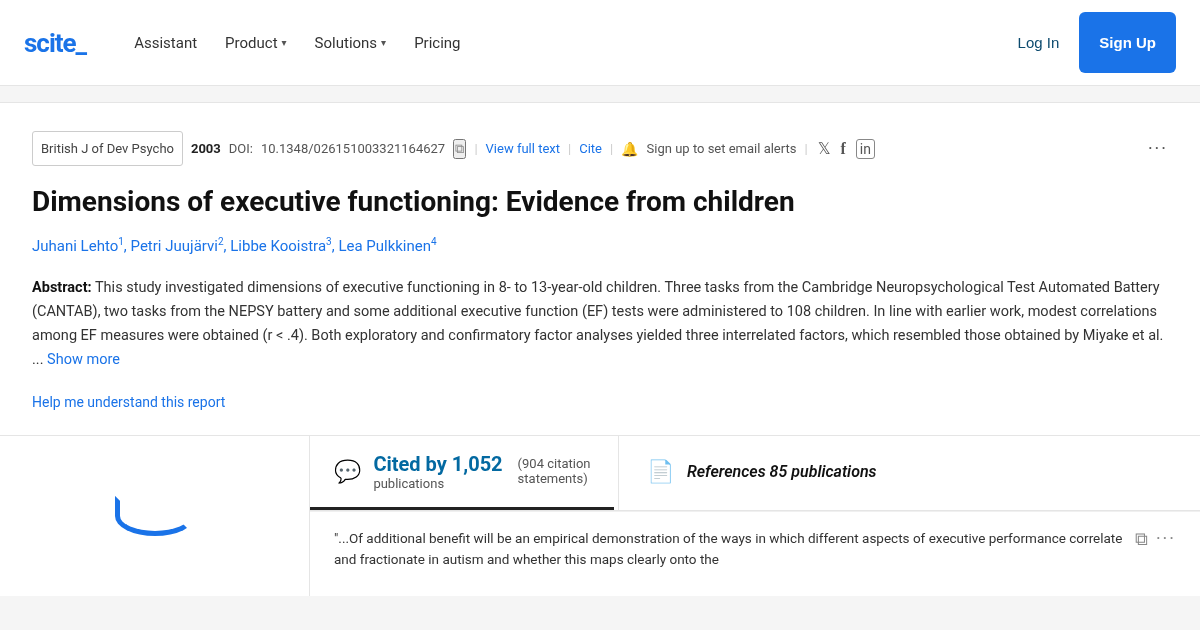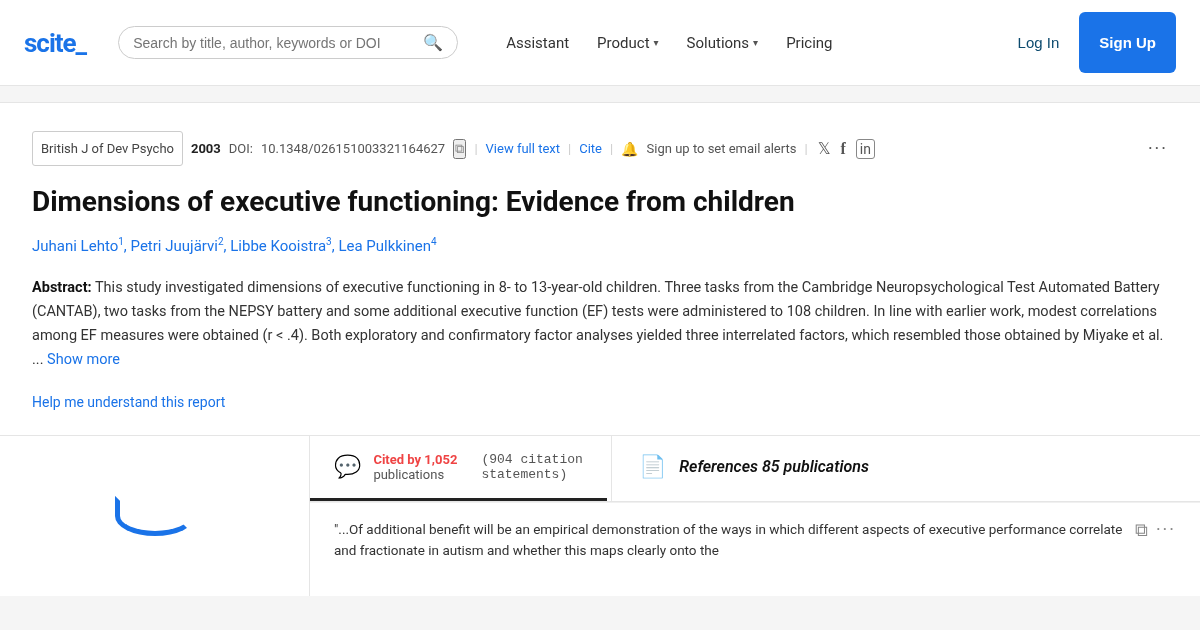--- a/index.html
+++ b/index.html
@@ -234,23 +234,23 @@
     }
     .citation-tab-icon {
       font-size: 22px;
       color: #4caf50;
     }
     .citation-tab-icon-doc {
       font-size: 22px;
       color: #888;
     }
     .citation-count {
-      font-size: 13px;
+      font-size: 20px;
       font-weight: 700;
-      color: #ef4444;
+      color: #0369a1;
     }
     .citation-sub {
       font-size: 13px;
       color: #555;
     }
     .ref-tab-text {
       font-size: 16px;
       font-weight: 600;
       color: #111;
       font-style: italic;
@@ -293,26 +293,20 @@
       align-self: stretch;
       margin: 0 4px;
     }
   </style>
 </head>
 <body>
 
 <nav class="navbar">
   <a class="logo">scite_</a>
 
-  <div class="search-wrapper">
-    <input type="text" placeholder="Search by title, author, keywords or DOI" style="">
-    <button class="search-icon-btn">
-      <span>🔍</span>
-    </button>
-  </div>
 
   <div class="nav-links">
     <a class="nav-link">
       <span>Assistant</span>
     </a>
     <a class="nav-link">
       <span>Product</span>
       <span class="chevron">▾</span>
     </a>
     <a class="nav-link">
@@ -384,21 +378,21 @@
   <div class="right-panel">
 
     <div class="citations-tabs">
 
       <div class="citation-tab active">
         <span class="citation-tab-icon">💬</span>
         <div>
           <div class="citation-count">Cited by 1,052</div>
           <div class="citation-sub">publications</div>
         </div>
-        <div style="margin-left:12px;font-family:Liberation Mono, monospace;">
+        <div style="margin-left:3px;">
           <div class="citation-sub" style="white-space:pre-line;">(904 citation
 statements)</div>
         </div>
       </div>
 
       <div class="divider-v"></div>
 
       <div class="citation-tab">
         <span class="citation-tab-icon-doc">📄</span>
         <span class="ref-tab-text">References 85 publications</span>

